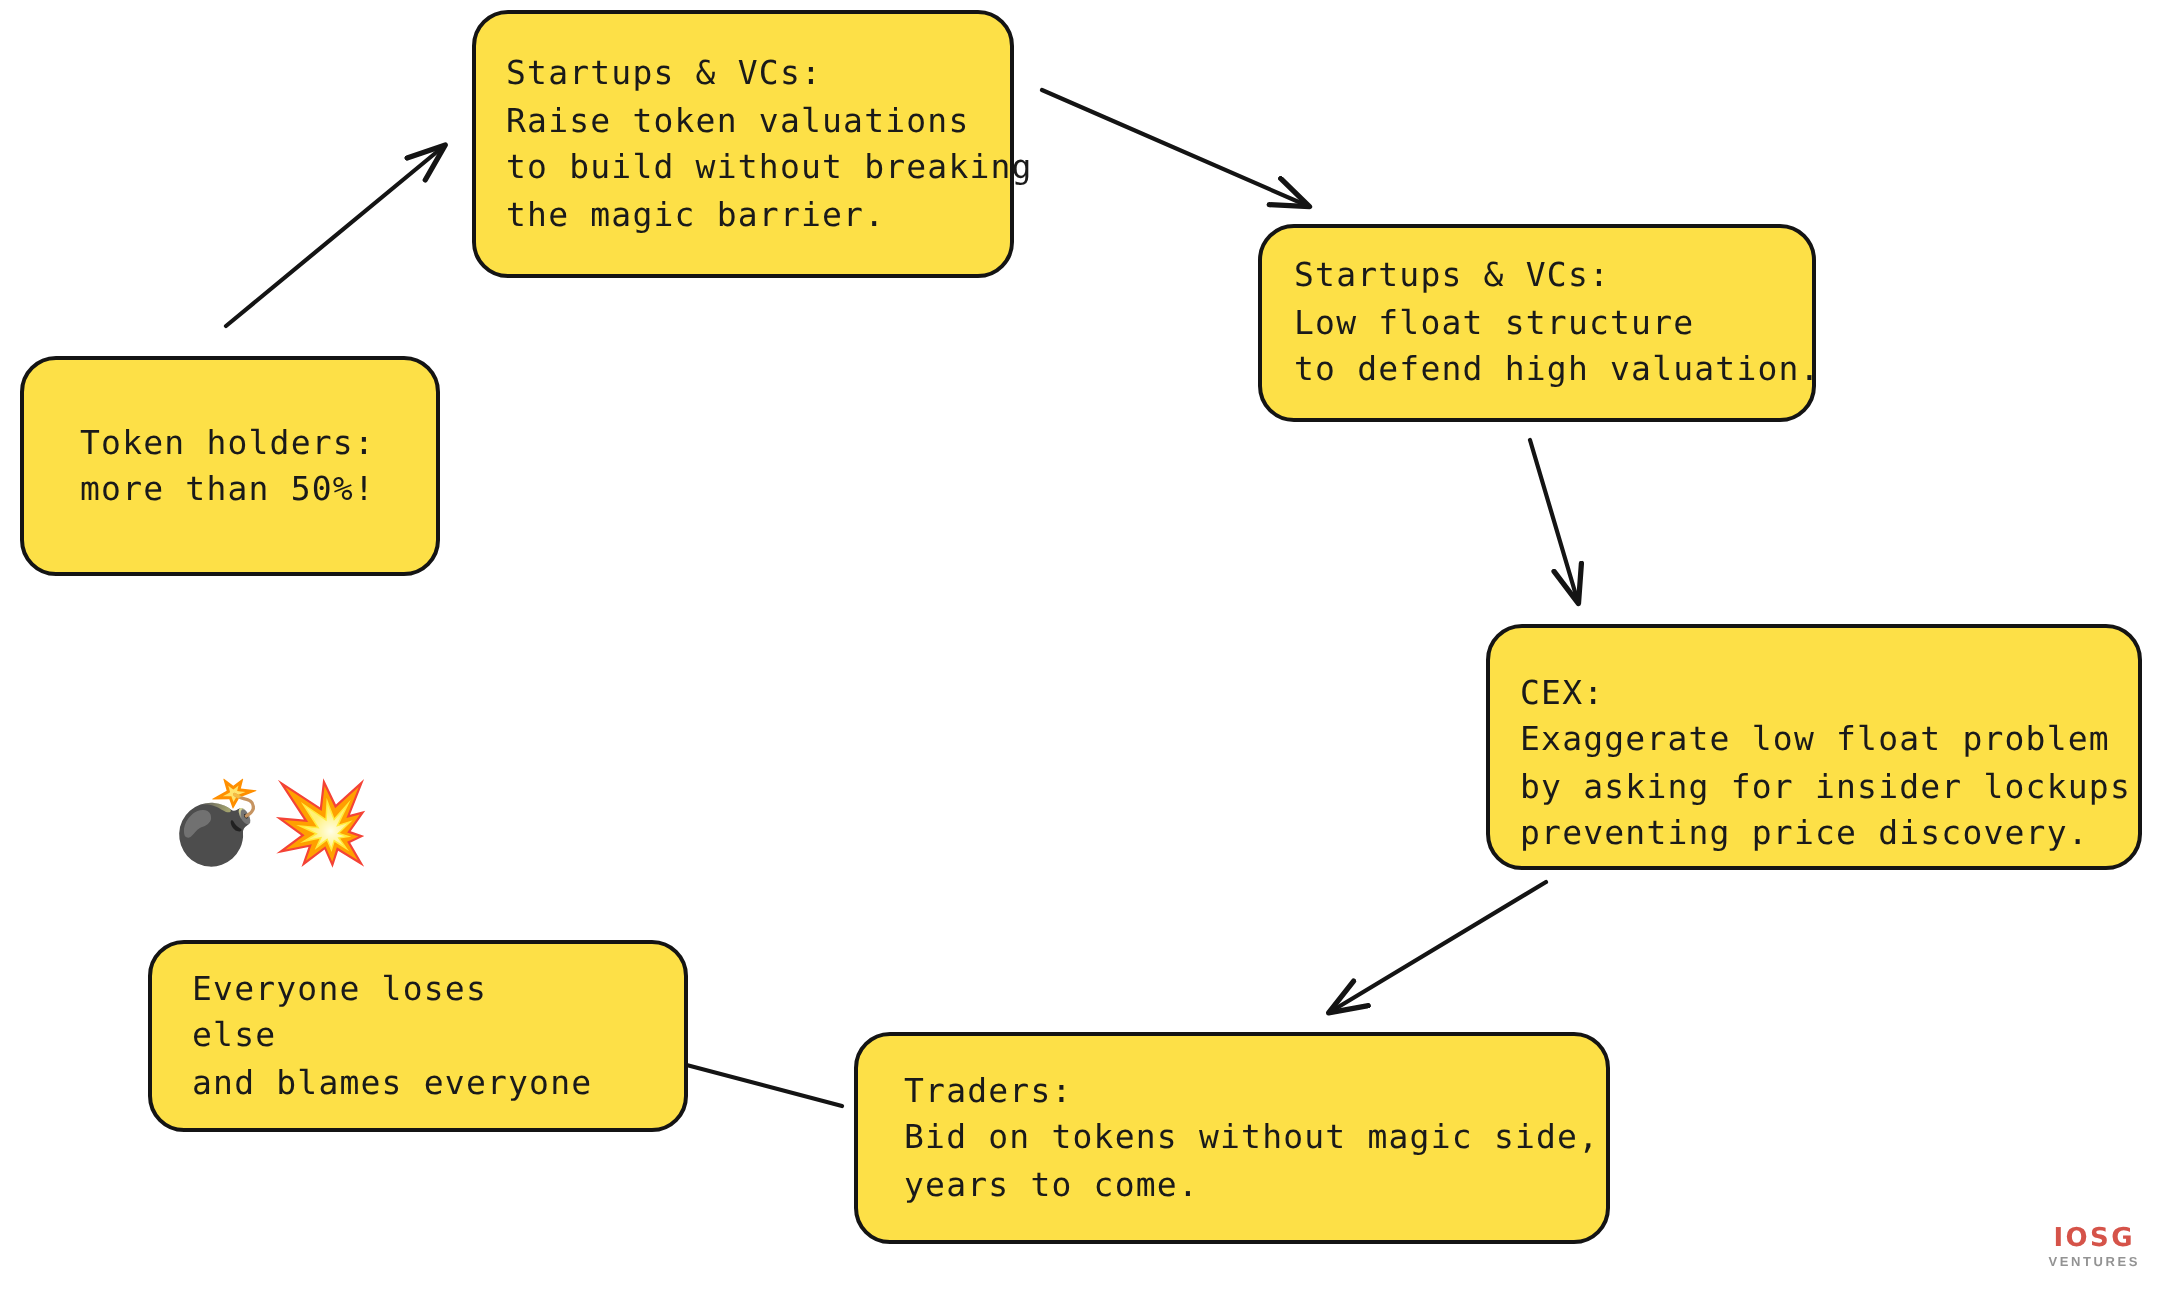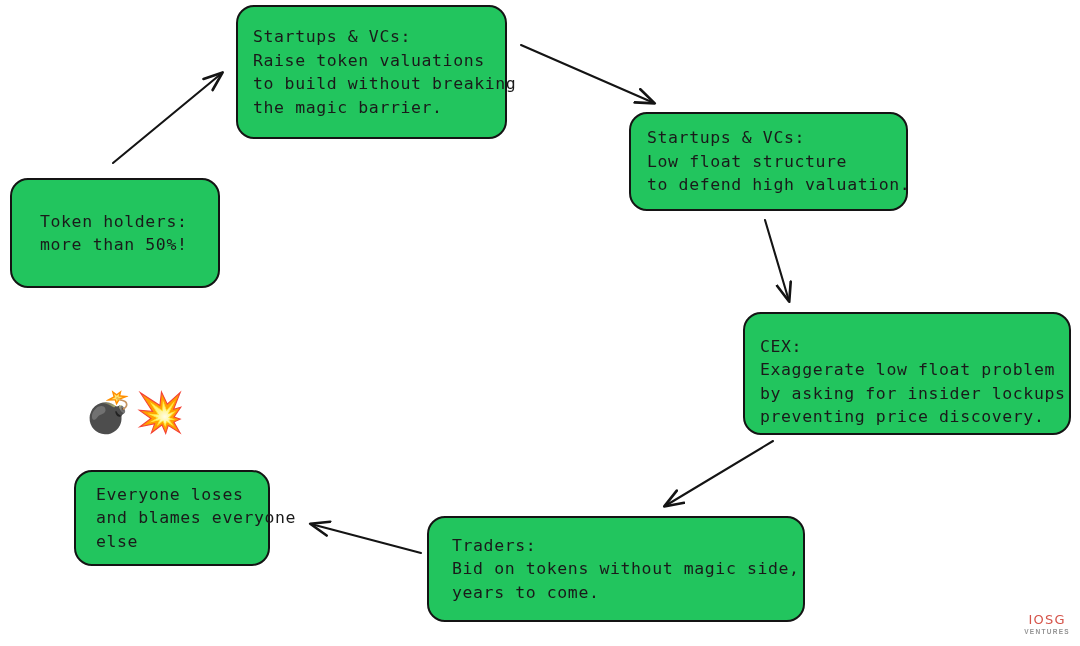--- a/index.html
+++ b/index.html
@@ -22,21 +22,21 @@
     top: 0;
     width: 1080px;
     height: 646px;
     pointer-events: none;
   }
   .node {
     position: absolute;
     box-sizing: border-box;
     border: 2.2px solid #141414;
     border-radius: 18px;
-    background: #22c55e;
+    background: #fde047;
     display: flex;
     flex-direction: column;
     justify-content: center;
   }
   .node .line {
     font-family: "DejaVu Sans Mono", "Liberation Mono", monospace;
     font-size: 16.5px;
     line-height: 23.5px;
     letter-spacing: 0.6px;
     color: #1a1a1a;
@@ -57,21 +57,21 @@
   }
   #node-cex {
     left: 743px; top: 312px; width: 328px; height: 123px;
     padding: 16px 0 0 15px;
   }
   #node-traders {
     left: 427px; top: 516px; width: 378px; height: 106px;
     padding: 0 0 0 23px;
   }
   #node-everyone-loses {
-    left: 74px; top: 470px; width: 196px; height: 96px;
+    left: 74px; top: 470px; width: 270px; height: 96px;
     padding: 0 0 0 20px;
   }
   .emoji-group {
     position: absolute;
     left: 84px;
     top: 392px;
     font-size: 40px;
     line-height: 1;
     letter-spacing: 2px;
     user-select: none;
@@ -81,21 +81,21 @@
     right: 10px;
     bottom: 10px;
     display: flex;
     flex-direction: column;
     align-items: center;
     opacity: 0.92;
   }
   .watermark .wm-main {
     font-family: "DejaVu Sans", "Liberation Sans", sans-serif;
     font-size: 13px;
-    font-weight: normal;
+    font-weight: bold;
     letter-spacing: 1.2px;
     color: #d2453a;
     line-height: 13px;
   }
   .watermark .wm-sub {
     font-family: Liberation Sans, sans-serif;
     font-size: 6.5px;
     font-weight: bold;
     letter-spacing: 1.3px;
     color: #8a8a8a;
@@ -152,22 +152,22 @@
   </div>
 
   <div class="node" id="node-traders">
     <div class="line">Traders:</div>
     <div class="line">Bid on tokens without magic side,</div>
     <div class="line">years to come.</div>
   </div>
 
   <div class="node" id="node-everyone-loses">
     <div class="line">Everyone loses</div>
+    <div class="line">else</div>
     <div class="line">and blames everyone</div>
-    <div class="line">else</div>
   </div>
 
   <div class="emoji-group">
     <span>💣</span><span>💥</span>
   </div>
 
   <div class="watermark">
     <div class="wm-main">IOSG</div>
     <div class="wm-sub">VENTURES</div>
   </div>

